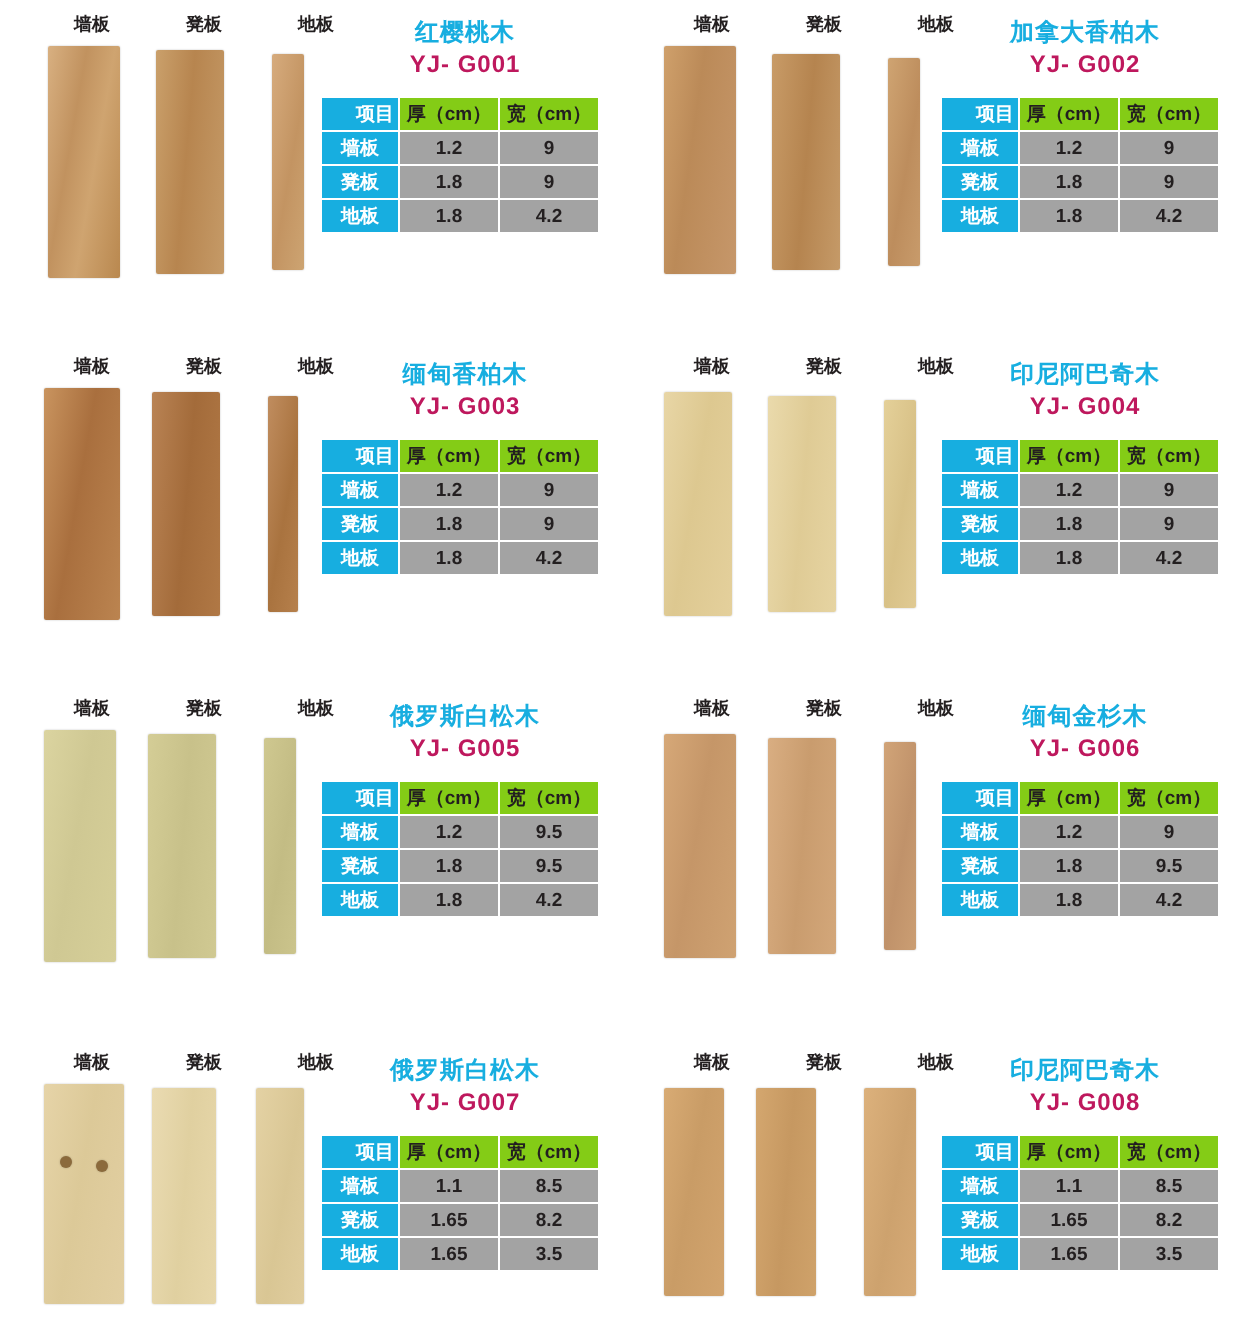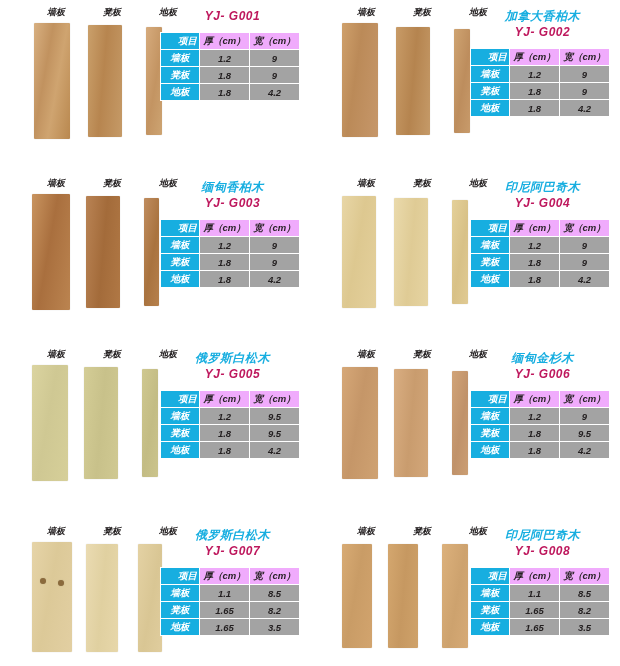--- a/index.html
+++ b/index.html
@@ -19,23 +19,22 @@
     height: 666px;
   }
   .row {
     display: flex;
     width: 620px;
   }
   .cell {
     position: relative;
     width: 310px;
     box-sizing: border-box;
-    padding-left: 20px;
+    padding-left: 10px;
     padding-top: 6px;
-    font-style: italic;
   }
   
   .plank-labels {
     display: flex;
     width: 180px;
     font-size: 9px;
     color: #231f20;
     font-weight: bold;
     margin-left: 8px;
   }
@@ -94,21 +93,21 @@
     font-weight: bold;
   }
   table.spec td.hdr-left {
     background: #17aee0;
     color: #ffffff;
     width: 34px;
     font-weight: bold;
     text-align: right;
   }
   table.spec td.hdr {
-    background: #f0abfc;
+    background: #84cc16;
     color: #231f20;
     font-weight: bold;
   }
   table.spec td.rowlab {
     background: #17aee0;
     color: #ffffff;
     font-weight: bold;
   }
   table.spec td.val {
     background: #a3a3a3;
@@ -131,20 +130,21 @@
         <span>墙板</span>
         <span>凳板</span>
         <span>地板</span>
       </div>
       <div class="planks">
         <div class="plank w" style="left:6px;top:2px;width:36px;height:116px;background:linear-gradient(100deg,#d8b081,#c1925f 35%,#cfa470 60%,#b9884f);"></div>
         <div class="plank w" style="left:60px;top:4px;width:34px;height:112px;background:linear-gradient(95deg,#caa06b,#b7854f 45%,#c59a67);"></div>
         <div class="plank w" style="left:118px;top:6px;width:16px;height:108px;background:linear-gradient(100deg,#d6ab7d,#c39462 55%,#cda472);"></div>
       </div>
       <div class="info">
+        <div class="title">红樱桃木</div>
         <div class="code">YJ- G001</div>
         <table class="spec">
           <tbody>
               <tr>
             <td class="hdr-left">项目</td>
             <td class="hdr">厚（cm）</td>
             <td class="hdr">宽（cm）</td>
           </tr>
           <tr>
             <td class="rowlab">墙板</td>

